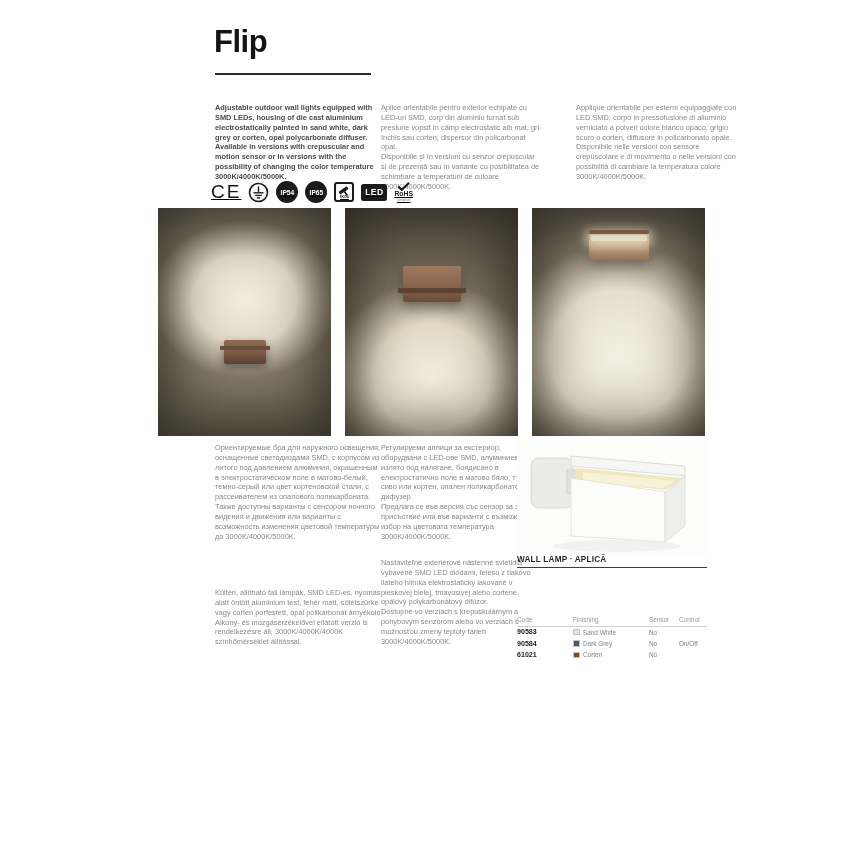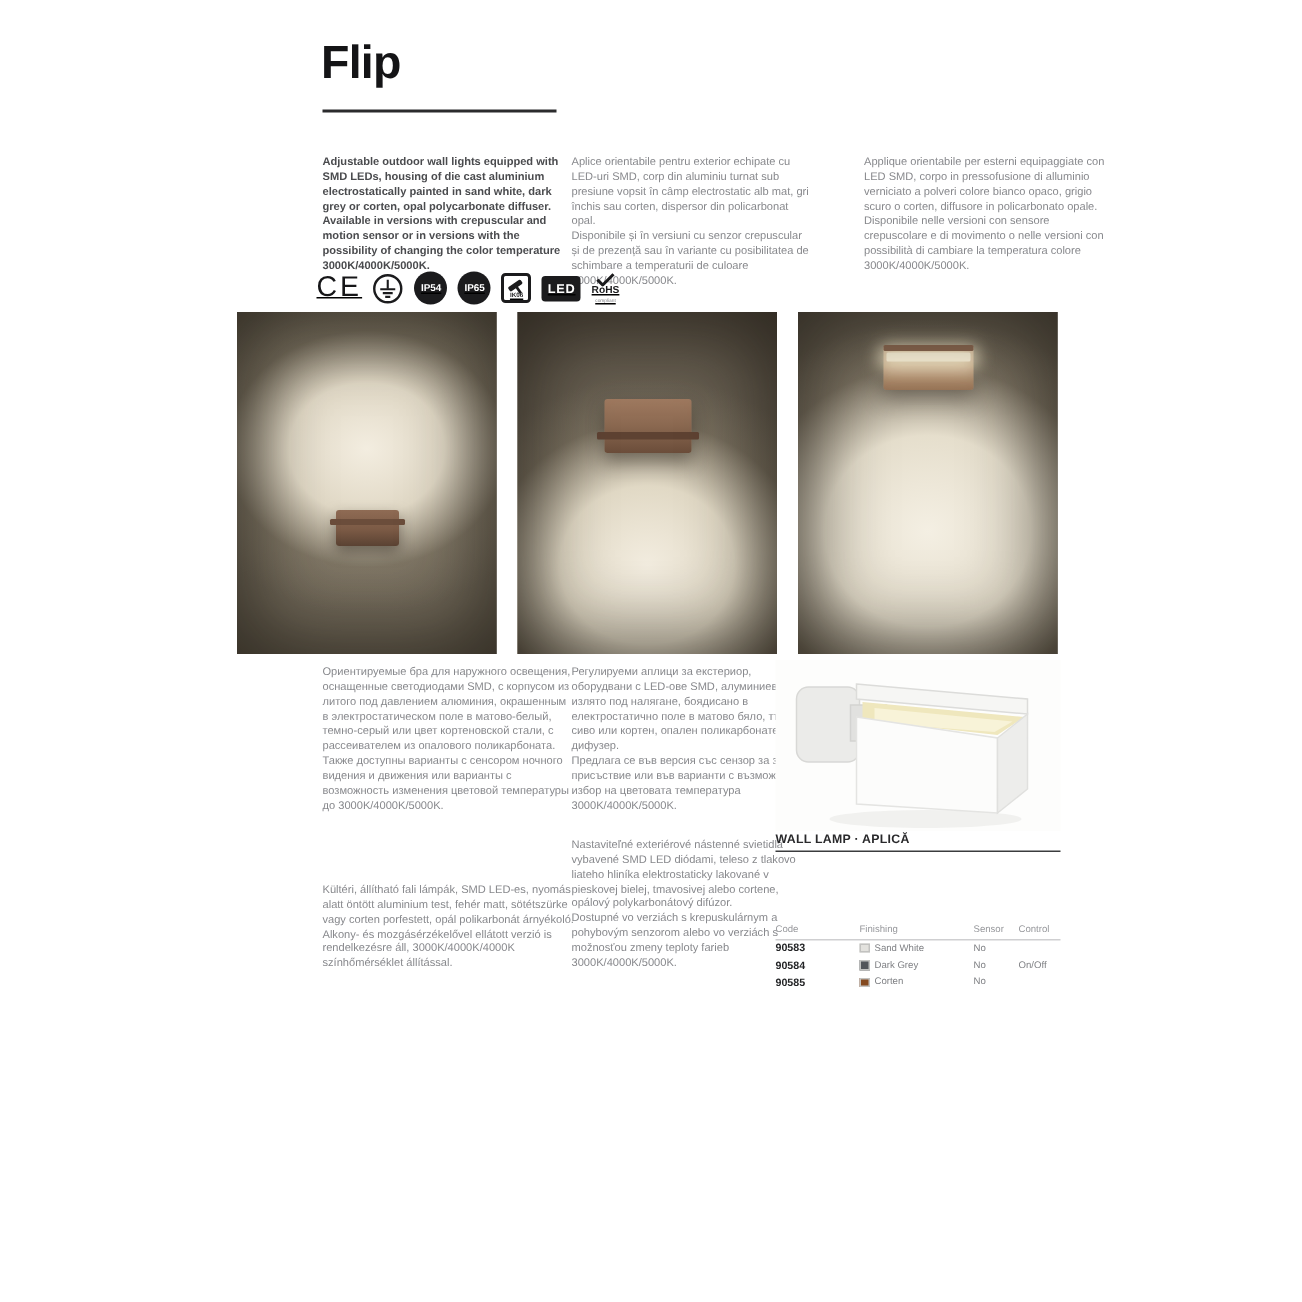--- a/index.html
+++ b/index.html
@@ -209,21 +209,21 @@
     <div class="crow">
       <span class="code">90584</span>
       <span class="fin">
         <span class="sq" style="background: rgb(83, 86, 90);"></span>
         <span>Dark Grey</span>
       </span>
       <span>No</span>
       <span>On/Off</span>
     </div>
     <div class="crow">
-      <span class="code">90585</span>
+      <span class="code">61021</span>
       <span class="fin">
         <span class="sq" style="background: rgb(132, 73, 31);"></span>
         <span>Corten</span>
       </span>
       <span>No</span>
       <span></span>
     </div>
     <div class="codes-end"></div>
     <div class="srow">
       <span class="lab">LED type</span>

